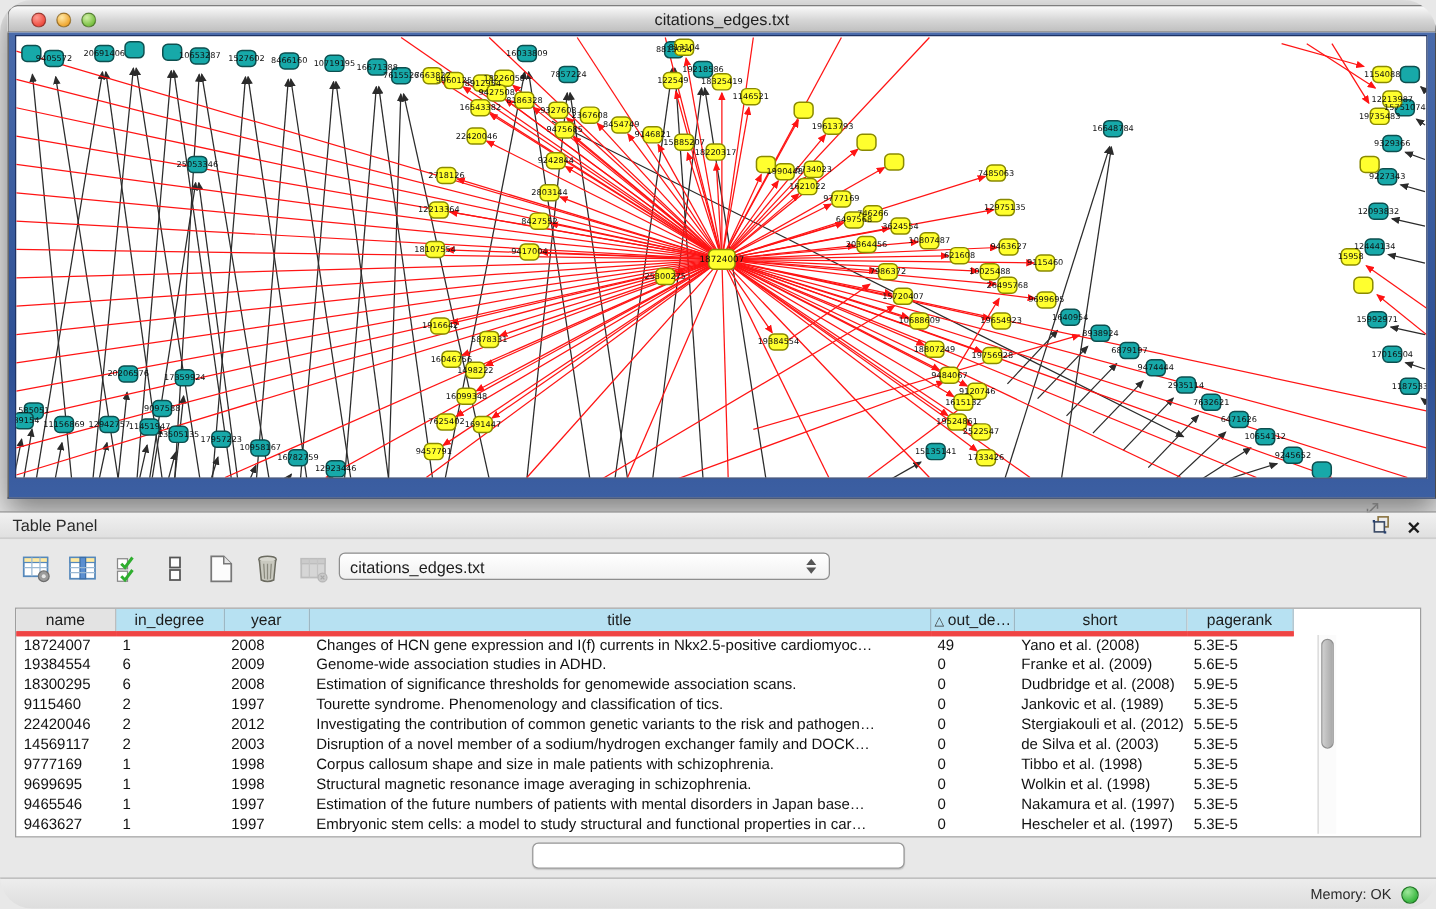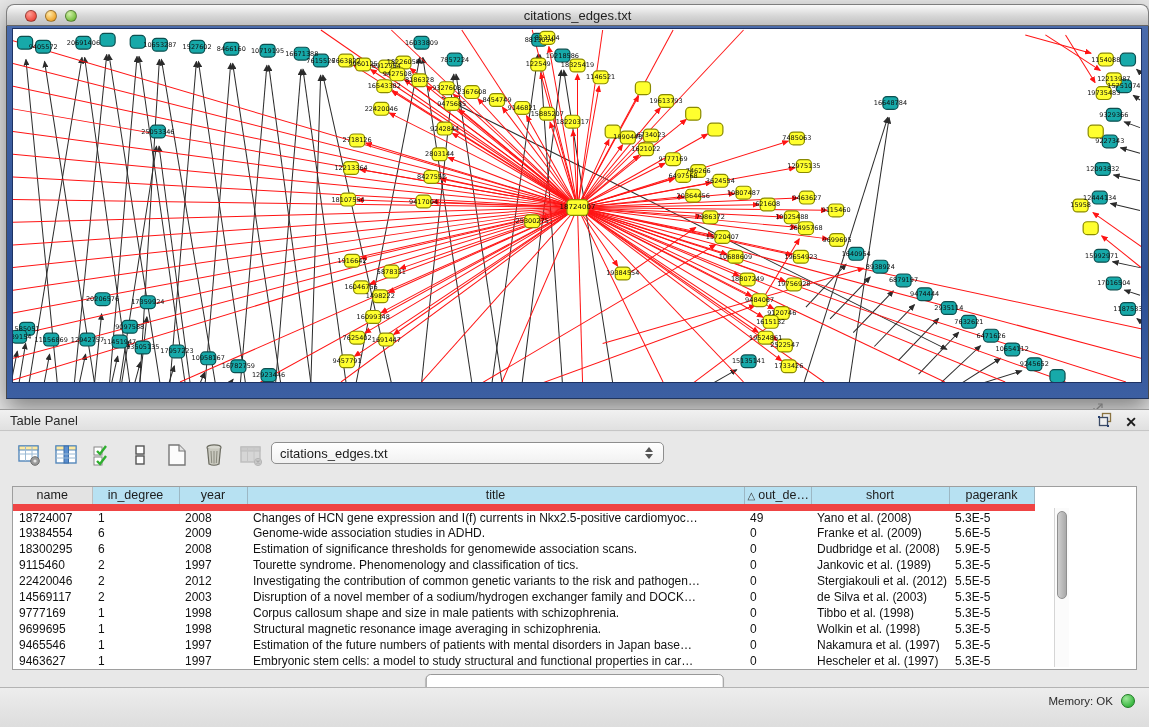--- a/index.html
+++ b/index.html
@@ -1,18 +1,18 @@
 <!DOCTYPE html>
 <html><head>
 <meta charset="utf-8">
 <style>
   html,body{margin:0;padding:0;background:#e8e8e8;}
   *{box-sizing:border-box;}
   .app{position:relative;width:1149px;height:727px;background:#e8e8e8;overflow:hidden;
-       font-family:"Liberation Sans",sans-serif;color:#222;}
+       font-family:"Liberation Sans",sans-serif;color:#222;border-radius:26px;}
 
   
   .net-window{position:absolute;left:6px;top:4px;width:1143px;height:395px;
               border-radius:8px 8px 0 0;box-shadow:0 10px 24px rgba(0,0,0,.45);}
   .titlebar{height:22px;background:linear-gradient(#fafafa,#d6d6d6 55%,#c0c0c0);
             border:1px solid #7e7e7e;border-bottom:1px solid #666;
             border-radius:8px 8px 0 0;position:relative;}
   .lights{position:absolute;left:18px;top:5px;display:flex;gap:8px;}
   .light{width:12px;height:12px;border-radius:50%;border:1px solid rgba(0,0,0,.35);}
   .light.red{background:radial-gradient(circle at 35% 30%,#ff9d94,#ee4e42 70%);}
@@ -48,21 +48,21 @@
   .selector .val{flex:1;}
   .stepper{display:flex;flex-direction:column;gap:2px;align-items:center;margin-right:2px;}
   .stepper i{width:0;height:0;border-left:4px solid transparent;border-right:4px solid transparent;}
   .stepper .up{border-bottom:5px solid #555;}
   .stepper .dn{border-top:5px solid #555;}
 
   .table-box{position:absolute;left:12px;top:54px;width:1125px;height:184px;background:#fff;
              border:1px solid #9e9e9e;overflow:hidden;}
   table.grid{border-collapse:collapse;table-layout:fixed;width:1021px;}
   table.grid th{height:20px;font-size:12.5px;font-weight:normal;color:#1c1c1c;text-align:center;
-                background:#b7e1f2;border-right:1px solid #9cb7c4;border-bottom:7px solid #ef4444;
+                background:#b7e1f2;border-right:1px solid #9cb7c4;border-bottom:4px solid #ef4444;
                 overflow:hidden;white-space:nowrap;padding:0 3px;}
   table.grid th.h-name{background:#e3e3e3;border-right:1px solid #bdbdbd;}
   table.grid td{height:16px;font-size:12px;color:#111;padding:0 0 0 6px;white-space:nowrap;
                 overflow:hidden;}
   .col-name{width:79px;} .col-indeg{width:87px;} .col-year{width:68px;} .col-title{width:497px;}
   .col-outdeg{width:67px;} .col-short{width:138px;} .col-pr{width:85px;}
   .sortmark{font-size:10px;margin-right:3px;color:#333;}
   .vscroll{position:absolute;left:1041px;top:21px;width:15px;bottom:2px;background:#fbfbfb;
            border-left:1px solid #d5d5d5;}
   .vthumb{position:absolute;left:2px;right:2px;top:3px;height:88px;border-radius:6px;
@@ -72,21 +72,21 @@
   .tabbar{position:absolute;left:0;right:0;top:672px;height:28px;}
   .tabgroup{position:absolute;left:50%;top:2px;transform:translateX(-50%);display:flex;height:21px;
             border:1px solid #989898;border-radius:5px;overflow:hidden;background:#fff;
             box-shadow:0 1px 1px rgba(0,0,0,.15);}
   .tab{padding:0 15px;font-size:12.5px;line-height:20px;color:#1c1c1c;
        background:linear-gradient(#ffffff,#ebebeb);border-left:1px solid #bdbdbd;margin-top:48px;}
   .tab:first-child{border-left:none;}
   .tab.active{background:linear-gradient(#909090,#6e6e6e);color:#f2f2f2;border-left:none;}
 
   
-  .statusbar{position:absolute;left:0;right:0;bottom:0;height:40px;
+  .statusbar{position:absolute;left:0;right:0;bottom:0;height:25px;
              background:linear-gradient(#ededed,#dddddd);border-top:1px solid #b3b3b3;text-align:right;}
   .mem{position:absolute;right:36px;line-height:26px;font-size:11.5px;color:#2b2b2b;}
   .mem-dot{position:absolute;right:14px;top:6px;width:14px;height:14px;border-radius:50%;
            border:1px solid #1f7a24;background:radial-gradient(circle at 35% 30%,#9ee89a,#3cb943 70%);}
 </style>
 </head>
 <body>
 
 <div class="app">
 

